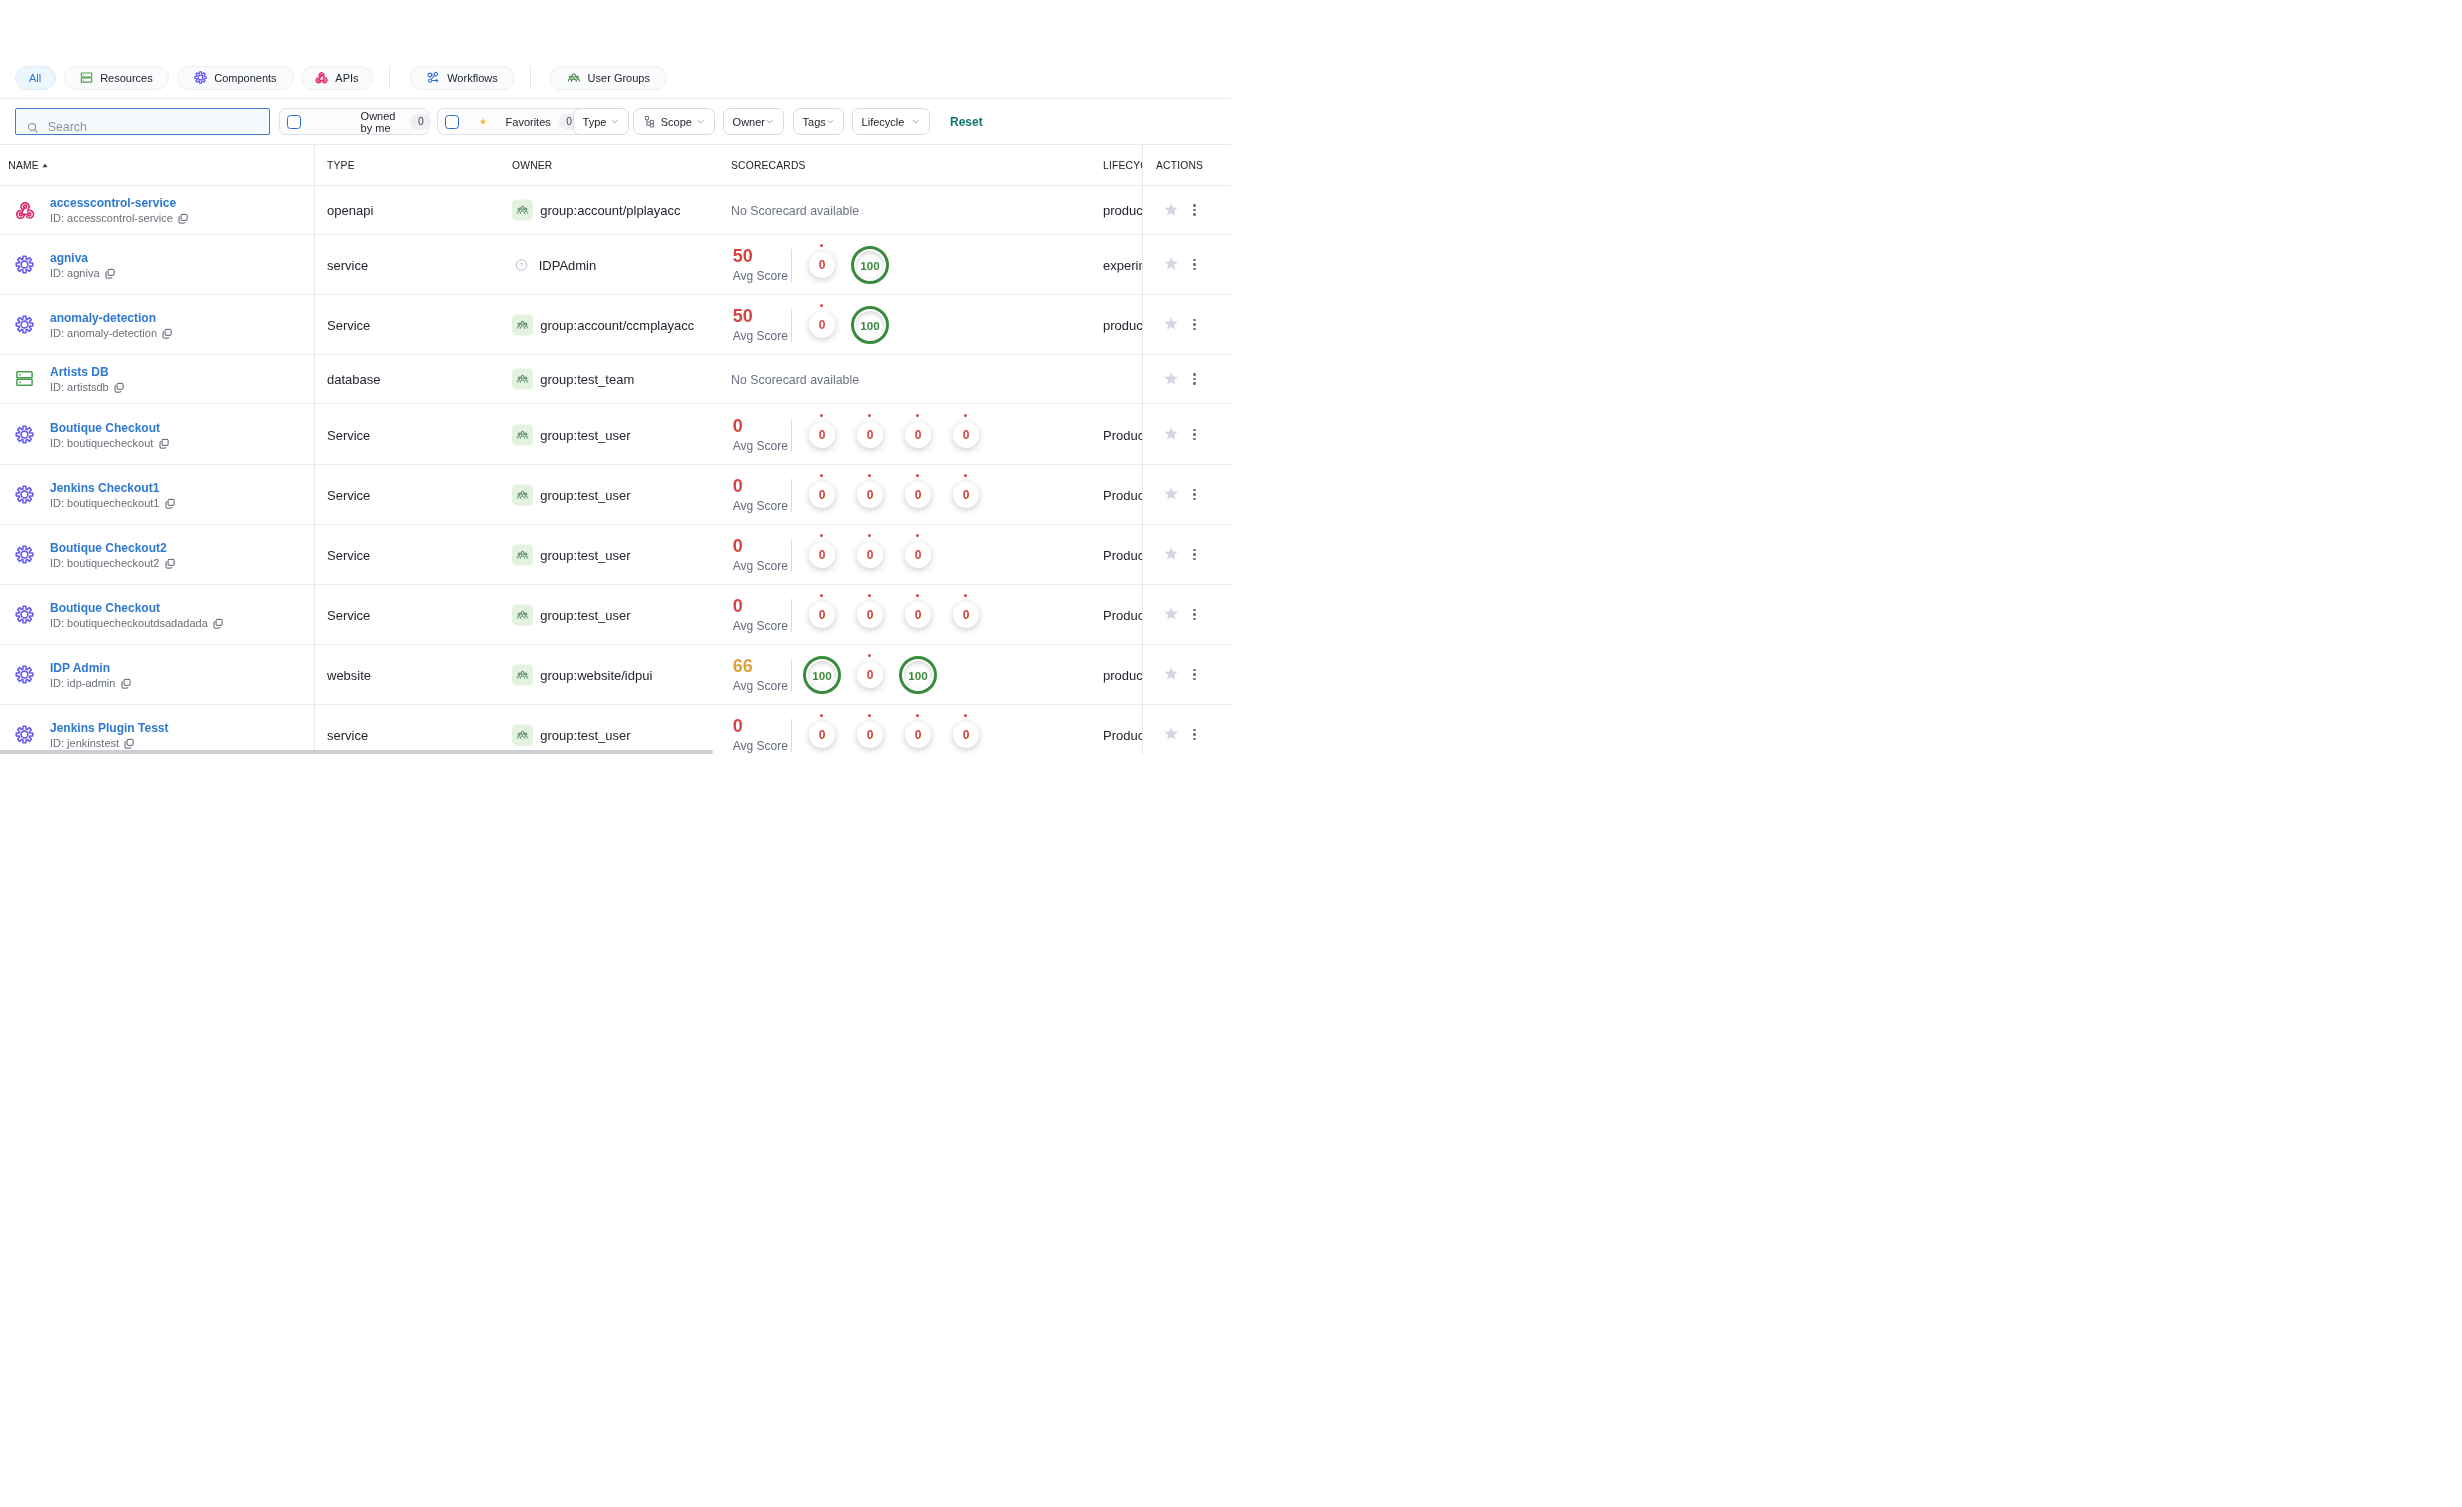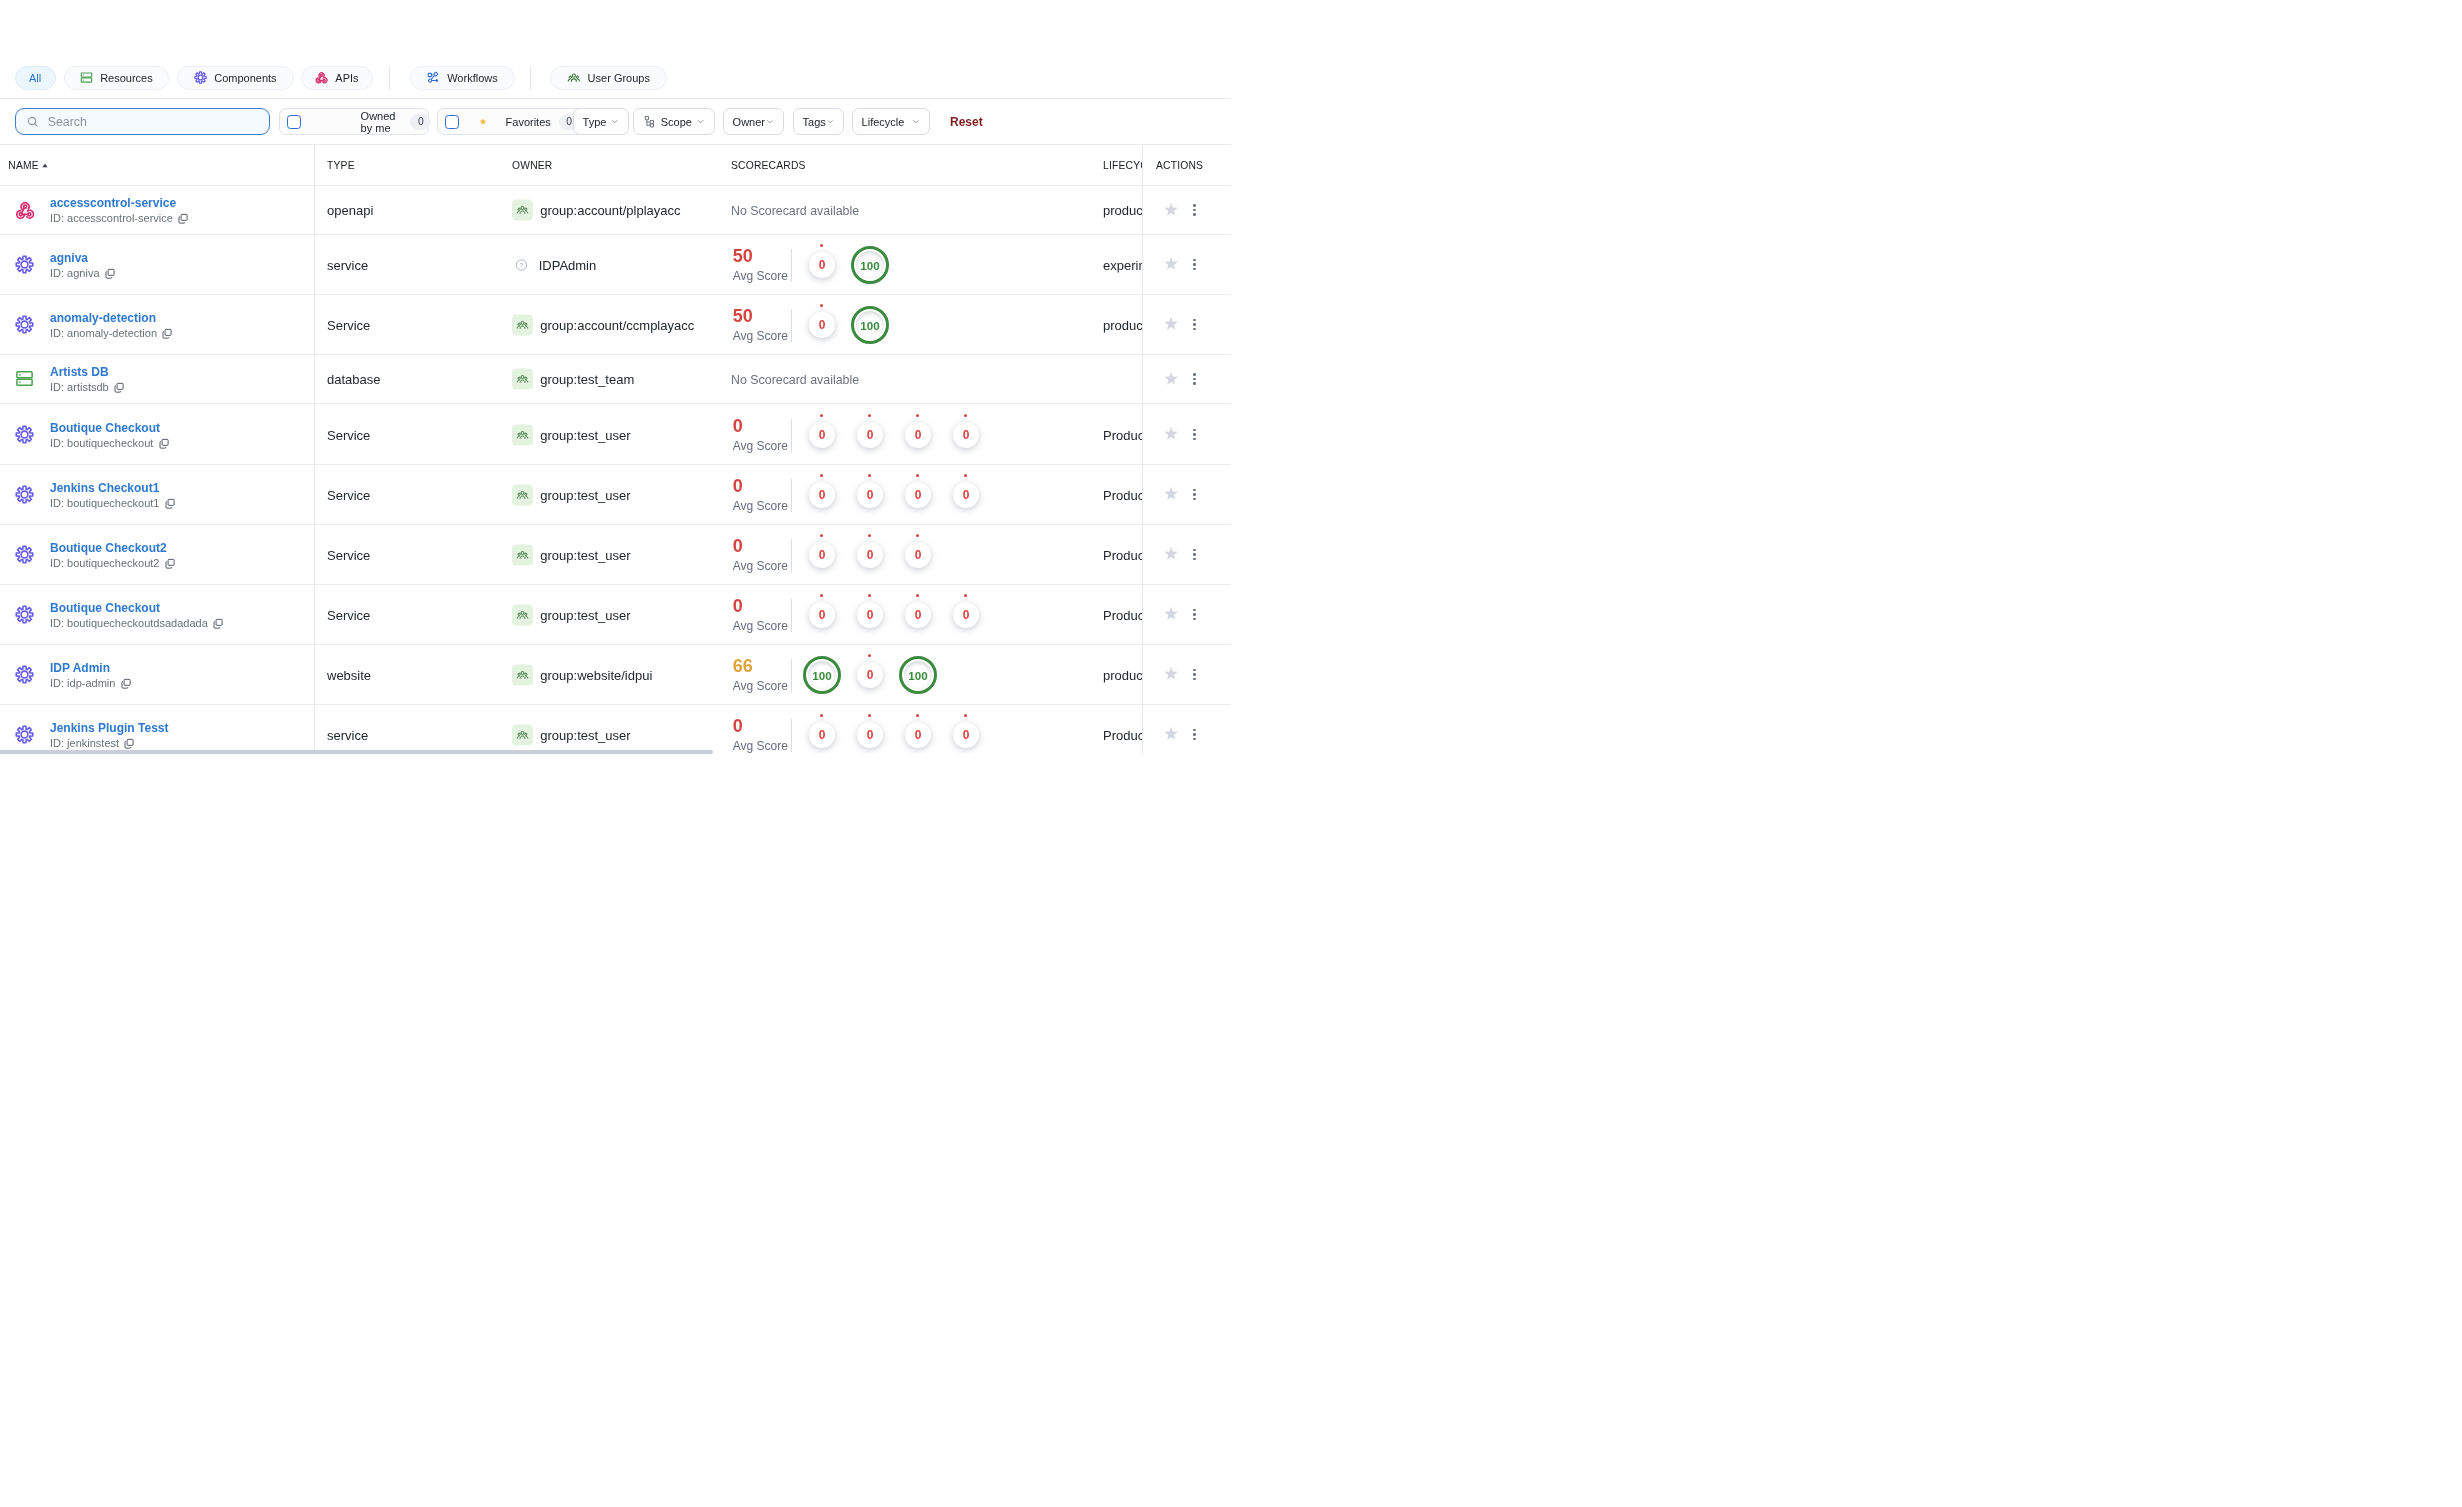--- a/index.html
+++ b/index.html
@@ -15,31 +15,31 @@
 
 
 .tabs { position:absolute; left:0; top:57px; width:100%; height:42px; border-bottom:0.9px solid #EAEBEF; }
 .pill { position:absolute; top:8.6px; height:24px; border-radius:12px; display:flex; align-items:center; justify-content:center;
   gap:6.9px; font-size:11px; color:#22262E; background:#FAFBFC; border:0.9px solid #EFF0F3; }
 .pill.all { background:#ECF6FD; border:0.9px solid #DCEDF9; color:#2876CF; font-weight:400; }
 .tdiv { position:absolute; top:8.6px; width:0.9px; height:24px; background:#E3E5EA; }
 
 
 .filters { position:absolute; left:0; top:99px; width:100%; height:45px; }
-.search { position:absolute; left:15px; top:9.4px; width:255px; height:27px; border:1.7px solid #3E7CCB; border-radius:9px;
-  background:#F5FAFE; display:flex; align-items:center; padding-left:10.3px; gap:7.7px; }
+.search { position:absolute; left:15px; top:9.4px; width:255px; height:27px; border:1.7px solid #3E7CCB; border-radius:2px;
+  background:#F5FAFE; display:flex; align-items:flex-end; padding-left:10.3px; gap:7.7px; }
 .search .ph { font-size:12.4px; color:#8C92A0; }
 .fbox { position:absolute; top:9.4px; height:27px; border:0.9px solid #DFE2E8; border-radius:6.9px; background:#FCFCFD;
   display:flex; align-items:center; font-size:11px; color:#22262E; }
 .cb { width:13.3px; height:13.3px; border:1.4px solid #2B6FD3; border-radius:3.4px; background:#fff; flex:none; }
 .badge { height:16px; min-width:20.6px; padding:0 6px; background:#EFF0F6; border-radius:8.6px; display:flex;
   align-items:center; justify-content:center; font-size:10.3px; color:#3A3F4C; }
 .drop { position:absolute; top:9.4px; height:27px; border:0.9px solid #D8DBE2; border-radius:6.9px; background:#fff;
   display:flex; align-items:center; justify-content:space-between; font-size:11px; color:#22262E; padding:0 8.6px; }
-.reset { position:absolute; left:950px; top:16.3px; font-size:12px; color:#7f1d1d; font-weight:700; }
+.reset { position:absolute; left:950px; top:16.3px; font-size:12px; color:#0f766e; font-weight:700; }
 
 
 .thead { position:absolute; left:0; top:144px; width:100%; height:42px; border-top:0.9px solid #E8EAEF; border-bottom:0.9px solid #E8EAEF; }
 .th { position:absolute; top:15px; font-size:10.3px; font-weight:400; color:#191C22; letter-spacing:0.2px; }
 .vline { position:absolute; top:144px; bottom:0; width:0.9px; background:#E5E7EC; z-index:9; }
 .row { position:absolute; left:0; width:1231px; border-bottom:0.9px solid #EBECF2;padding-left:28px; }
 .nicon { position:absolute; left:15.4px; top:50%; transform:translateY(-50%); width:20px; height:20px; }
 .nblock { position:absolute; left:50px; top:50%; transform:translateY(-50%); display:flex; flex-direction:column; }
 .nm { font-size:12px; font-weight:700; color:#2E78D0; line-height:16.3px; }
 .nid { font-size:11px; color:#6A7077; line-height:14.6px; display:flex; align-items:center; gap:4.3px; }

